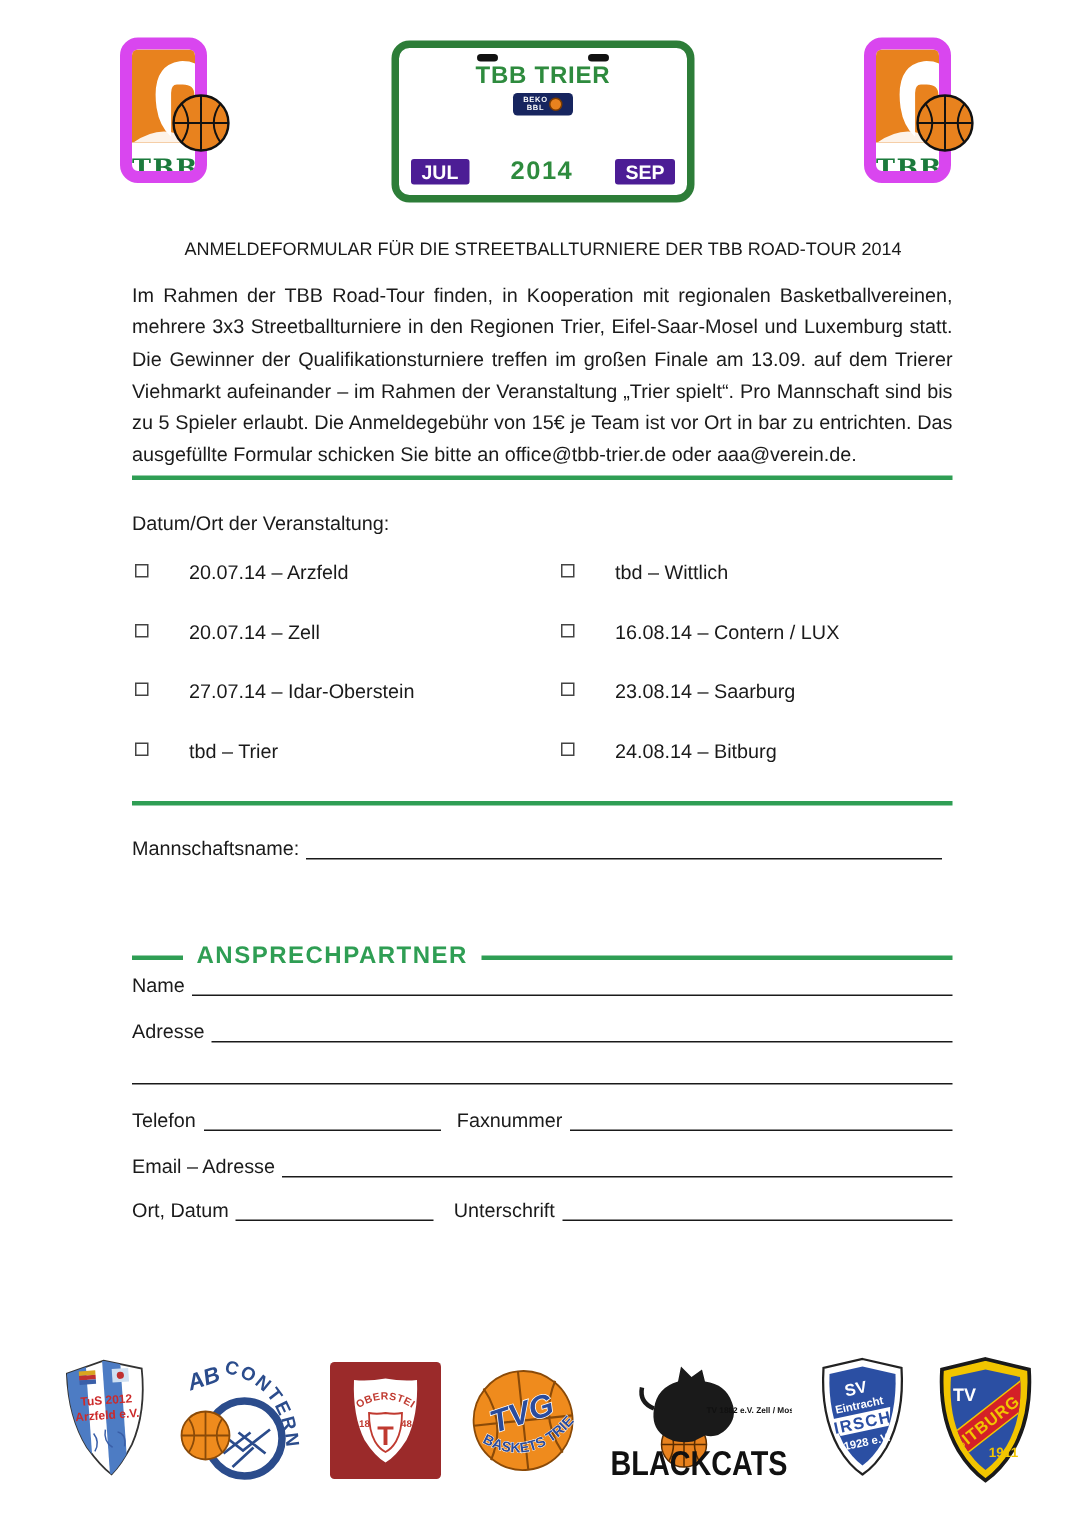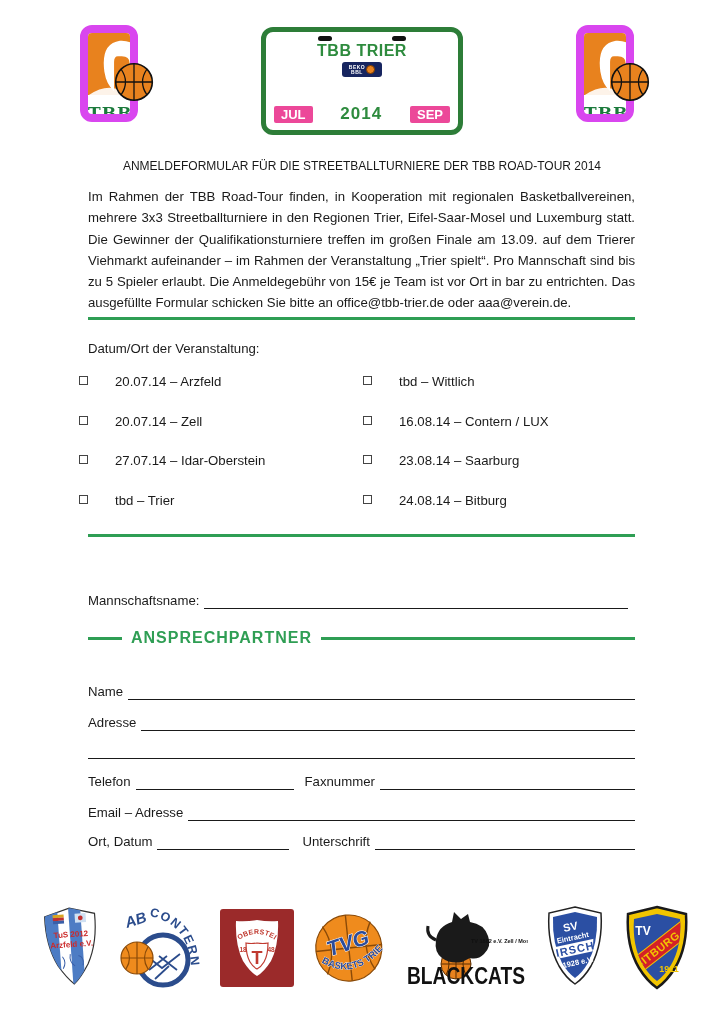--- a/index.html
+++ b/index.html
@@ -26,41 +26,41 @@
   .screw.s-left { left:52px; } .screw.s-right { right:52px; }
   .plate-line1 { margin-top:10px; font-size:16px; font-weight:bold; color:#2e8b3e; letter-spacing:.5px; }
   .plate-line2 { margin-top:0px; font-size:19px; font-weight:bold; color:#111; letter-spacing:.3px; }
   .bbl-badge { margin:2px auto 0; width:40px; height:15px; display:flex; align-items:center;
                justify-content:center; gap:1px; background:#17255f; border-radius:3px; }
   .bbl-text { display:flex; flex-direction:column; line-height:5px; }
   .bbl-text span { color:#fff; font-size:5px; font-weight:bold; letter-spacing:.5px; }
   .bbl-ball { width:9px; height:9px; border-radius:50%; background:#e8821e; border:.5px solid #7a3b00; }
   .plate-bottom { position:absolute; left:8px; right:8px; bottom:6px; display:flex;
                   align-items:center; justify-content:space-between; }
-  .month-badge { background:#ec4899; color:#fff; font-weight:bold; font-size:13px;
+  .month-badge { background:#4c1d95; color:#fff; font-weight:bold; font-size:13px;
                  padding:1px 7px; border-radius:2px; }
   .plate-year { color:#2e8b3e; font-weight:bold; font-size:17px; letter-spacing:1px; }
 
   
   .doc-title { position:absolute; top:159px; left:0; width:724px; text-align:center; font-size:12px; }
   .intro { position:absolute; top:186px; left:88px; width:547px; font-size:13.2px;
            line-height:21.3px; text-align:justify; }
   .divider { position:absolute; left:88px; width:547px; height:3px; background:#2f9e54; }
   .div1 { top:317px; } .div2 { top:534px; }
   .section-label { position:absolute; left:88px; font-size:13.2px; }
 
   
-  .opt-grid { position:absolute; left:77px; top:374px; width:547px; display:grid;
+  .opt-grid { position:absolute; left:88px; top:374px; width:547px; display:grid;
               grid-template-columns:284px 1fr; grid-auto-rows:39.6px;text-align:right; }
   .opt { display:flex; align-items:flex-start; }
   .cb { width:9px; height:9px; border:1.2px solid #444; margin:2px 27px 0 2px; flex:none; background:#fff; }
   .opt-label { font-size:13.2px; }
 
   
-  .frow { position:absolute; left:88px; width:547px; display:flex; align-items:flex-start; font-size:13.2px;margin-top:36px; }
+  .frow { position:absolute; left:88px; width:547px; display:flex; align-items:center; font-size:13.2px; }
   .wline { border-bottom:1.4px solid #1a1a1a; height:16px; flex:1; margin-left:5px; }
   .wline.noflex { flex:none; }
   .sec-head { position:absolute; left:88px; top:629px; width:547px; display:flex; align-items:center; }
   .seg { height:3px; background:#2f9e54; }
   .seg.short { width:34px; margin-right:9px; }
   .seg.long { flex:1; margin-left:9px; }
   .sec-title { color:#2f9e54; font-size:16px; font-weight:bold; letter-spacing:1px; }
 
   
   .footer-logos { position:absolute; left:42px; top:902px; width:650px; height:95px;

